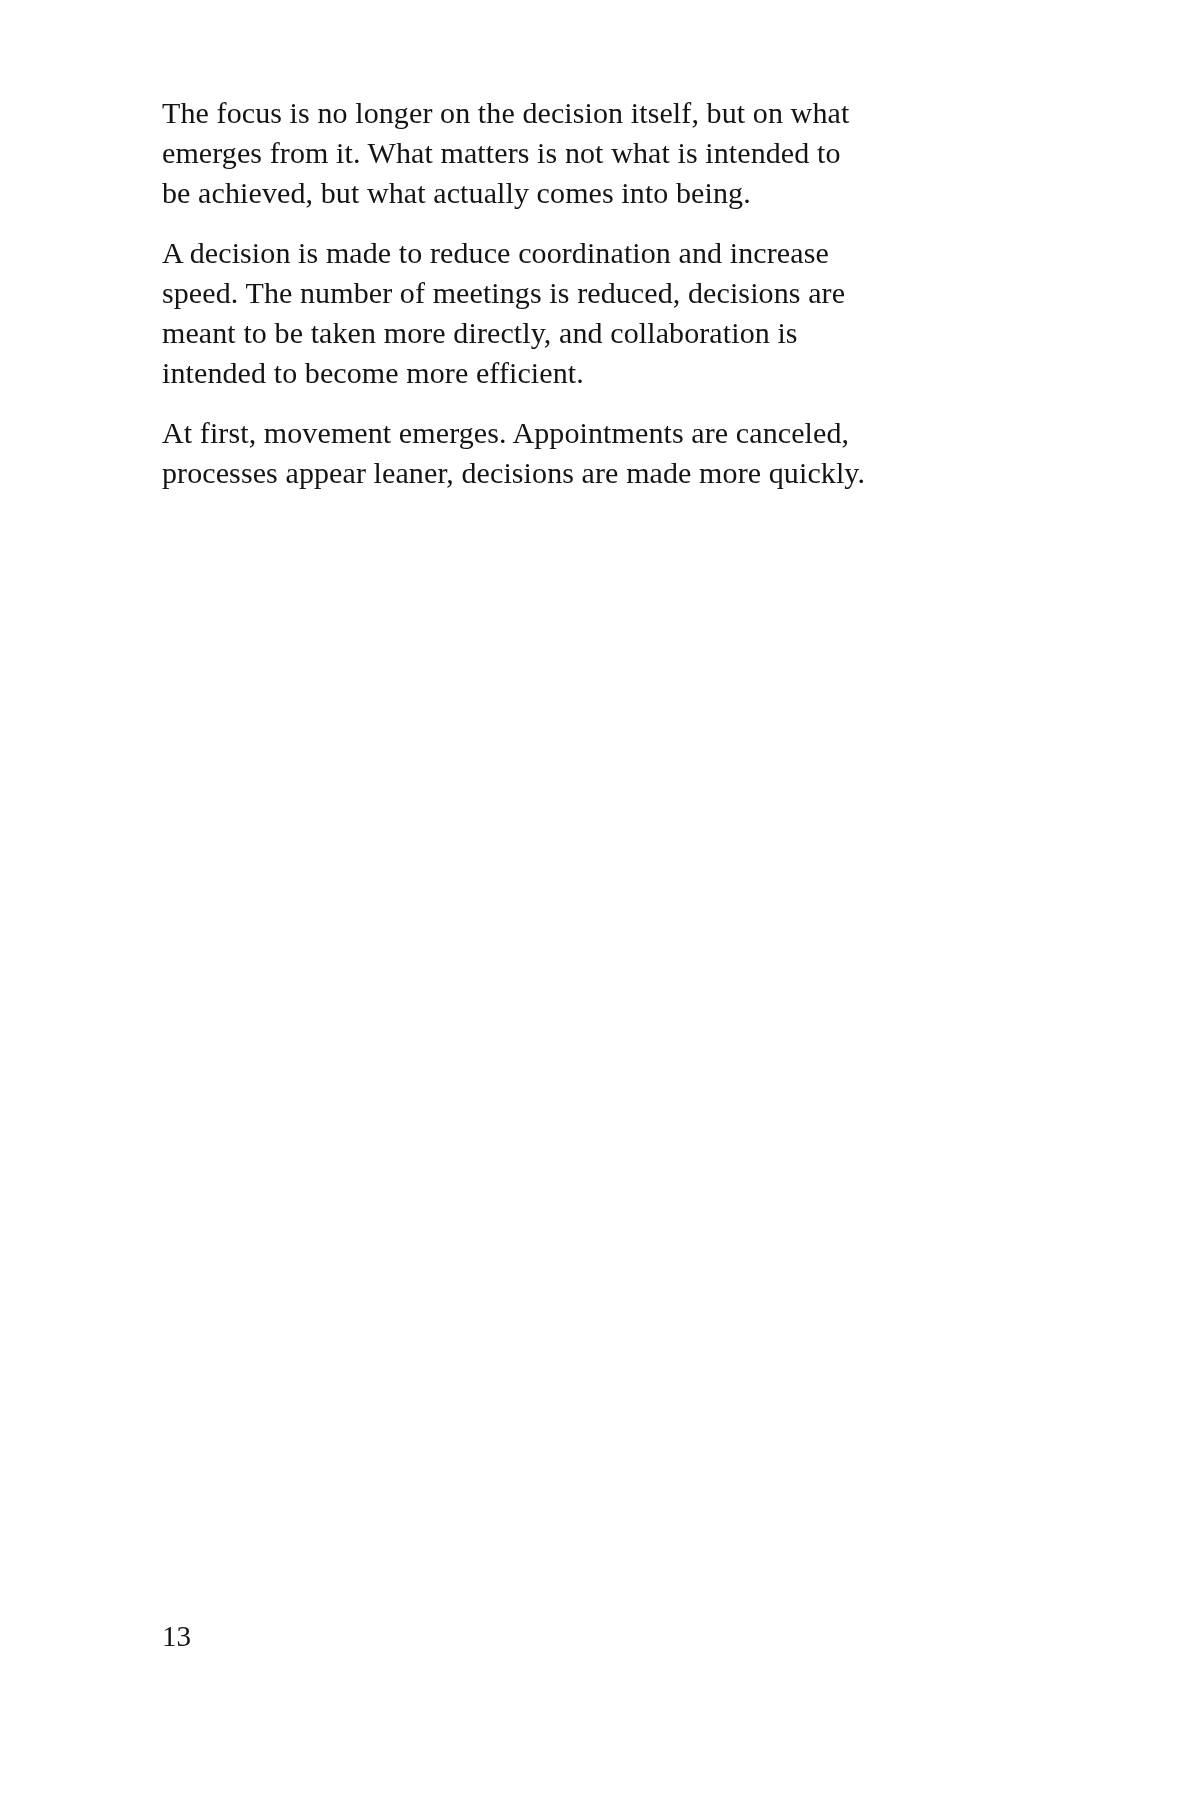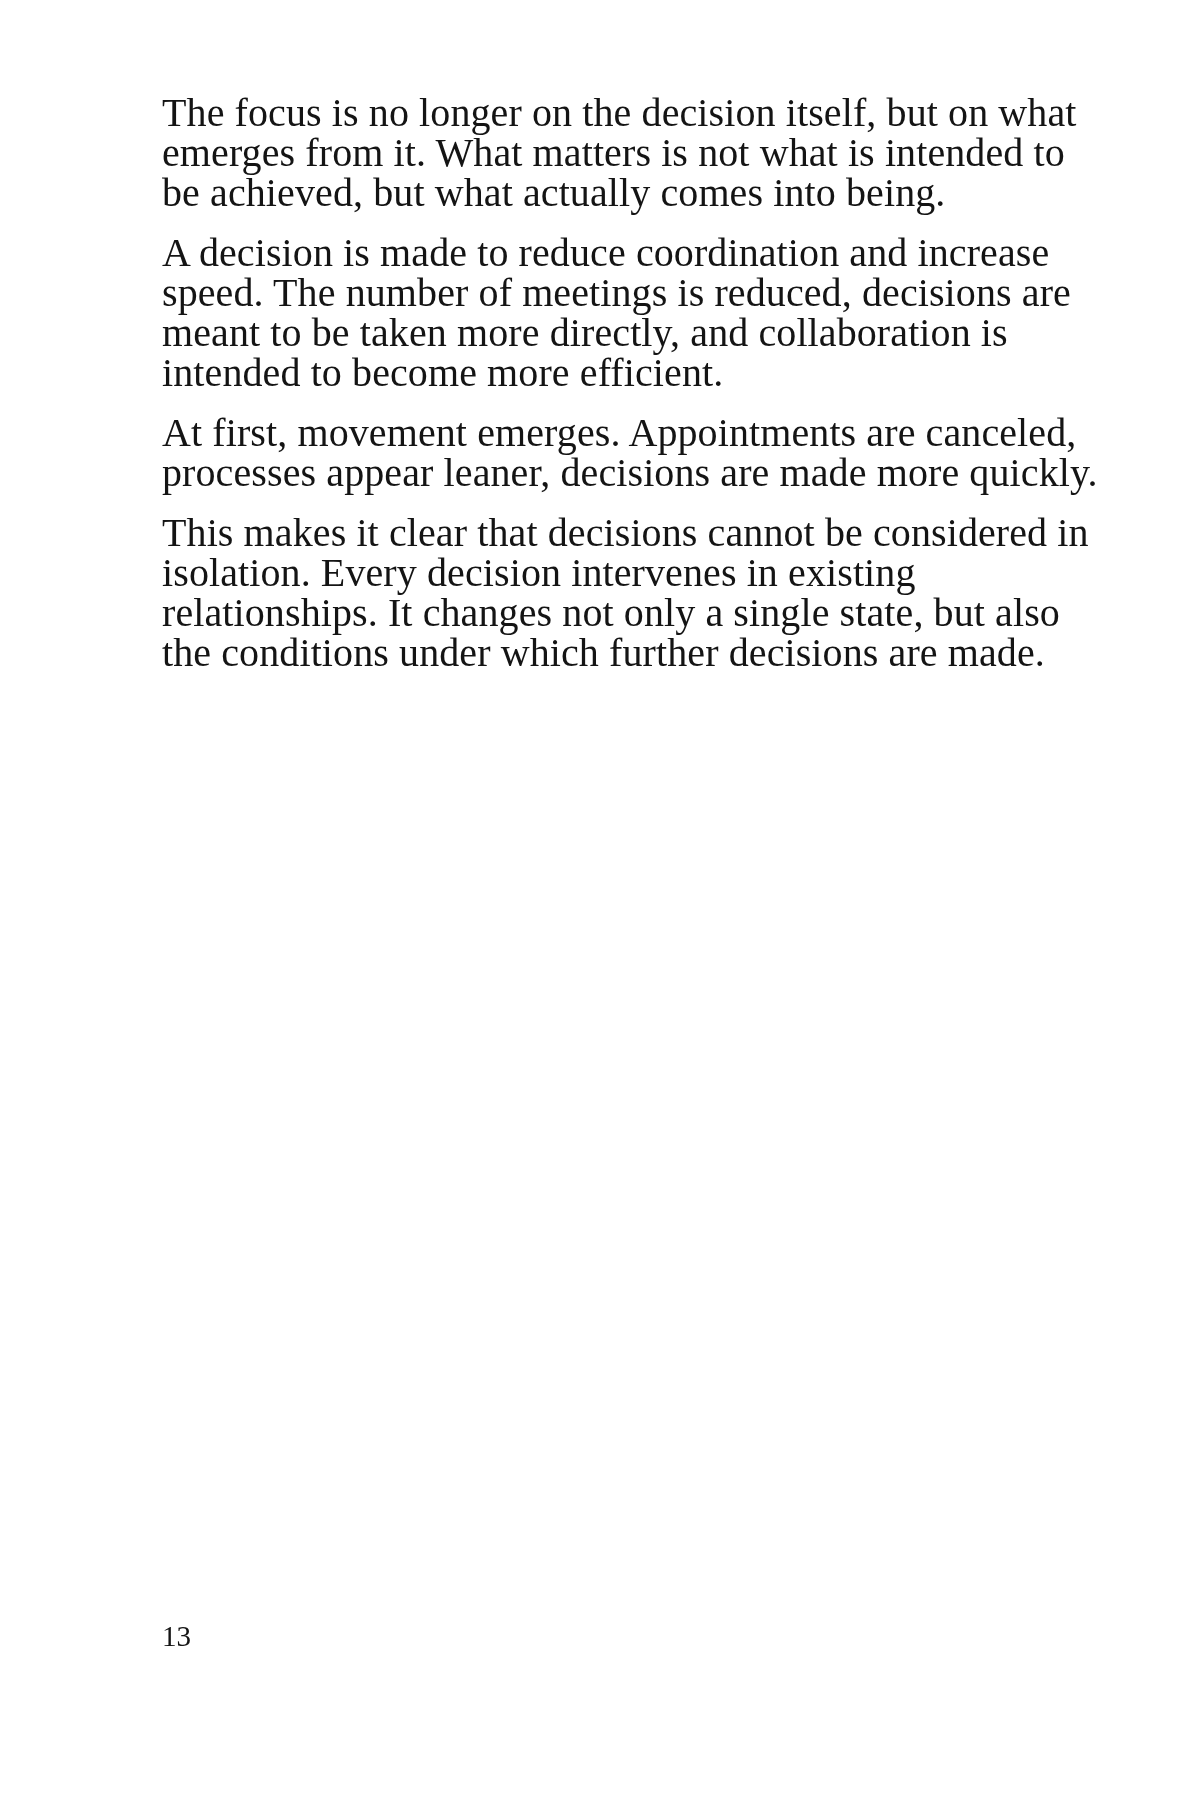--- a/index.html
+++ b/index.html
@@ -21,21 +21,21 @@
   }
   .text-block {
     position: absolute;
     left: 162px;
     top: 93px;
     width: 862px;
     color: #141414;
   }
   .para {
     margin: 0 0 20px 0;
-    font-size: 40px;
+    font-size: 30px;
     line-height: 40px;
     white-space: nowrap;
     letter-spacing: 0.1px;
     color: #141414;
   }
   .page-number {
     position: absolute;
     left: 162px;
     top: 1616px;
     width: 862px;
@@ -45,16 +45,15 @@
   }
 </style>
 </head>
 <body>
 
 <div class="page">
   <div class="text-block">
       <p class="para">The focus is no longer on the decision itself, but on what<br>emerges from it. What matters is not what is intended to<br>be achieved, but what actually comes into being.</p>
       <p class="para">A decision is made to reduce coordination and increase<br>speed. The number of meetings is reduced, decisions are<br>meant to be taken more directly, and collaboration is<br>intended to become more efficient.</p>
       <p class="para">At first, movement emerges. Appointments are canceled,<br>processes appear leaner, decisions are made more quickly.</p>
-      <p class="para">This makes it clear that decisions cannot be considered in<br>isolation. Every decision intervenes in existing<br>relationships. It changes not only a single state, but also<br>the conditions under which further decisions are made.</p>
     </div>
   <div class="page-number">13</div>
 </div>
 
 </body></html>

